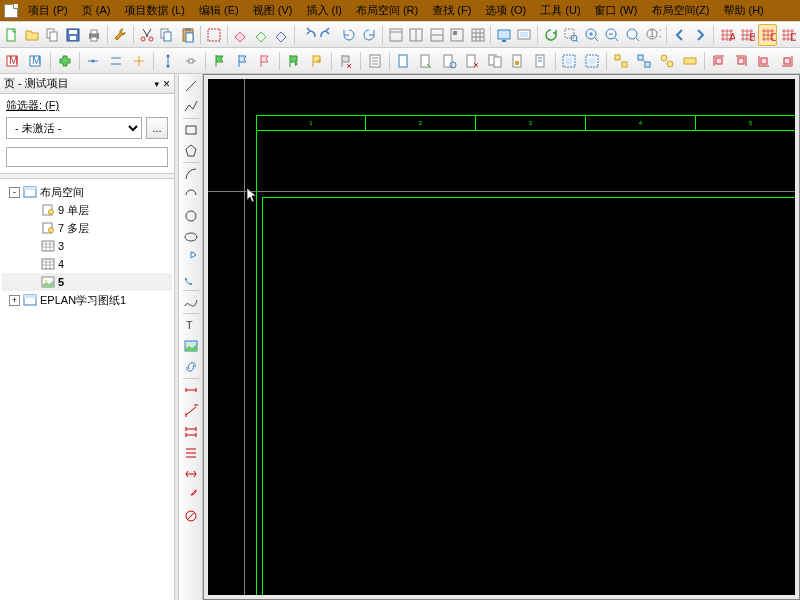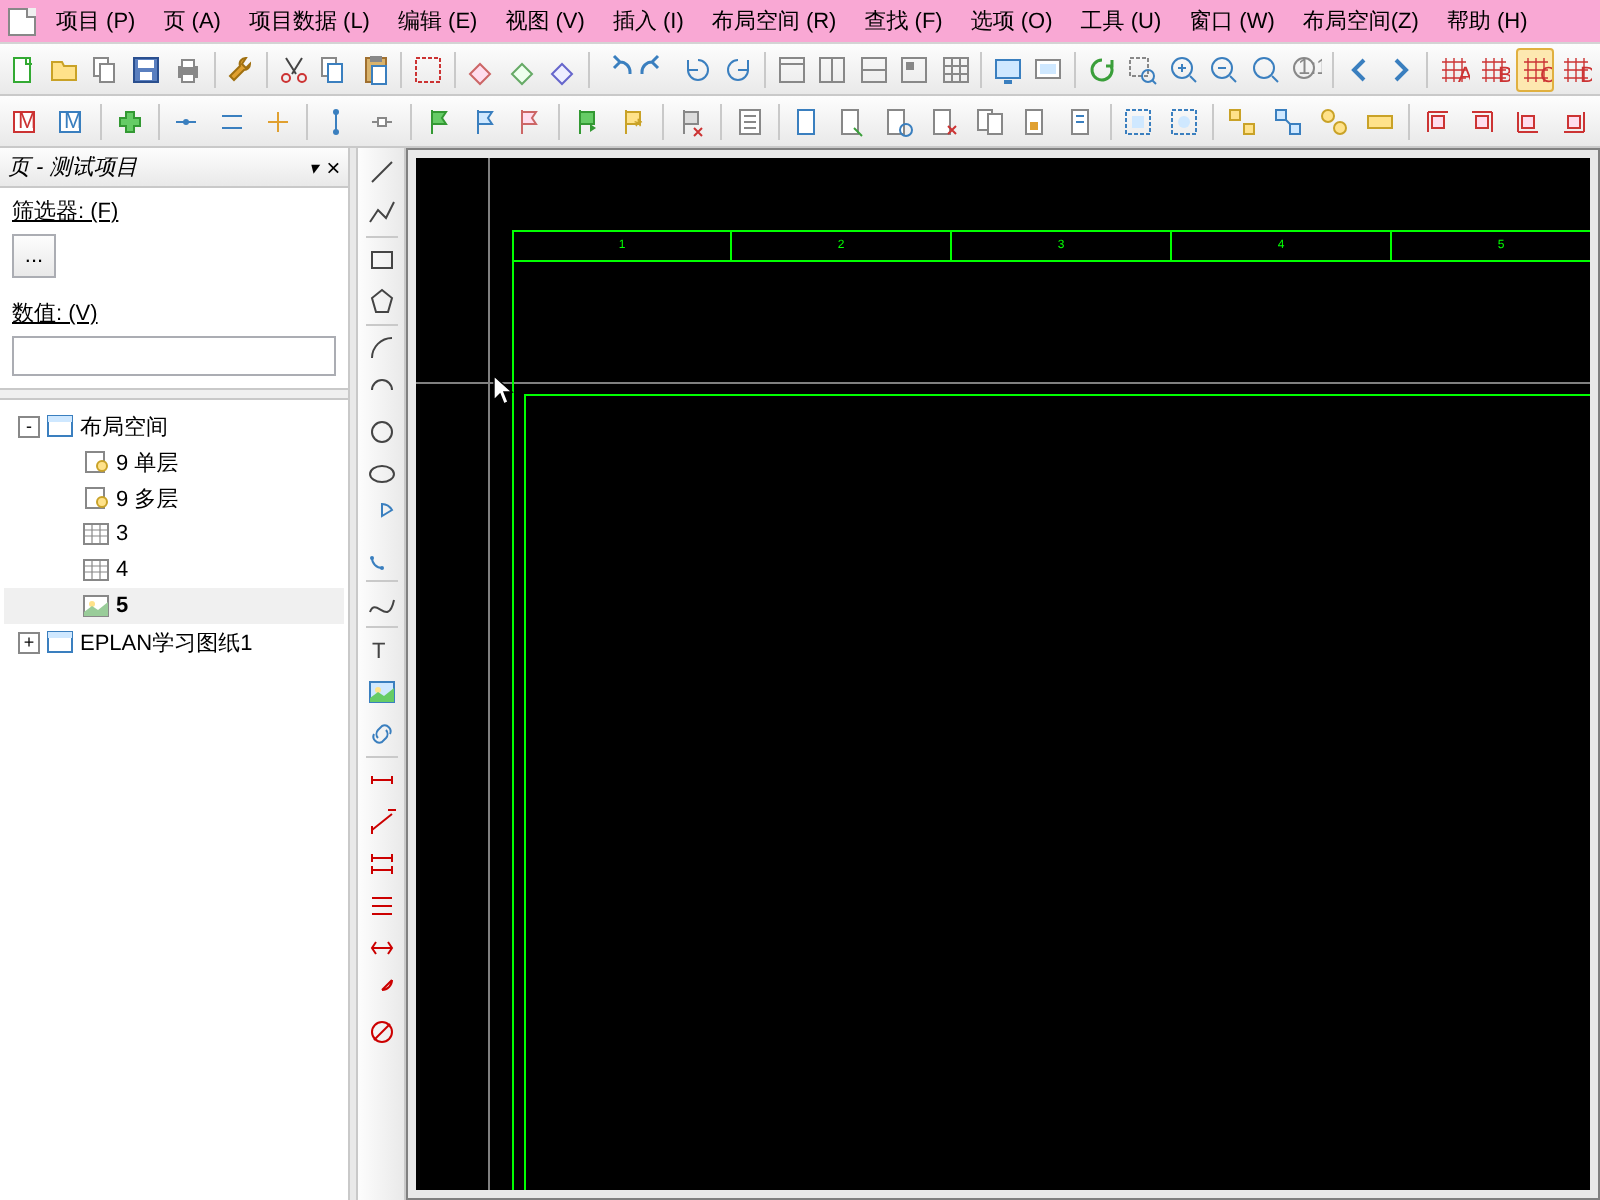--- a/index.html
+++ b/index.html
@@ -1,33 +1,33 @@
 <!DOCTYPE html>
 <html><head>
 <meta charset="utf-8">
 <style>
 * { margin: 0; padding: 0; box-sizing: border-box; font-family: "Microsoft YaHei", "SimSun", sans-serif; font-size: 11px; }
 body { background: #f0f0f0; width: 800px; height: 600px; overflow: hidden; user-select: none; }
 
 
-.menubar { display: flex; background: #f9a8d4; border-bottom: 1px solid #d4d4d4; height: 22px; align-items: center; padding: 0 4px; gap: 2px; }
+.menubar { display: flex; background: #a16207; border-bottom: 1px solid #d4d4d4; height: 22px; align-items: center; padding: 0 4px; gap: 2px; }
 .menu-item { padding: 2px 6px; white-space: nowrap; cursor: default; }
 .menu-doc-icon { width: 14px; height: 14px; border: 1px solid #888; background: #fff; margin-right: 2px; position: relative; }
 .menu-doc-icon::after { content: ""; position: absolute; top: -1px; right: -1px; width: 4px; height: 4px; background: #f0f0f0; border-left: 1px solid #888; border-bottom: 1px solid #888; }
 
 
 .toolbar { display: flex; align-items: center; height: 26px; background: linear-gradient(#fdfdfd, #e9e9e9); border-bottom: 1px solid #c9c9c9; padding: 0 2px; gap: 1px; }
 .tbtn { width: 22px; height: 22px; display: flex; align-items: center; justify-content: center; border: 1px solid transparent; border-radius: 2px; cursor: default; position: relative; }
 .sep { width: 1px; height: 18px; background: #c9c9c9; margin: 0 2px; }
 .tbtn svg { width: 16px; height: 16px; }
 
 
 .main { display: flex; height: calc(100% - 22px - 26px - 26px); }
 .sidebar { width: 175px; background: #fff; border-right: 1px solid #c9c9c9; display: flex; flex-direction: column; }
-.side-title { display: flex; justify-content: space-between; align-items: center; padding: 2px 4px; background: linear-gradient(#fdfdfd, #e9e9e9); border-bottom: 1px solid #c9c9c9; height: 20px; font-style: italic; }
+.side-title { display: flex; justify-content: space-between; align-items: center; padding: 2px 4px; background: linear-gradient(#fdfdfd, #e9e9e9); border-bottom: 1px solid #c9c9c9; height: 20px; }
 .side-title .close { font-size: 12px; cursor: pointer; }
 .side-label { padding: 4px 6px 2px; text-decoration: underline; }
 .filter-row { display: flex; gap: 4px; padding: 2px 6px 6px; align-items: center; }
 .filter-row select { flex: 1; height: 22px; border: 1px solid #abadb3; background: #fff; padding: 0 4px; }
 .filter-row .dots { width: 22px; height: 22px; border: 1px solid #abadb3; background: linear-gradient(#fdfdfd,#e9e9e9); display: flex; align-items: center; justify-content: center; }
 .value-input { margin: 2px 6px 6px; height: 20px; border: 1px solid #abadb3; }
 .divider-panel { height: 6px; background: #f0f0f0; border-top: 1px solid #c9c9c9; border-bottom: 1px solid #c9c9c9; }
 
 .tree { flex: 1; overflow: auto; padding: 4px 2px; }
 .tree-row { display: flex; align-items: center; height: 18px; padding: 0 2px; gap: 3px; }
@@ -505,23 +505,23 @@
 <div class="main">
 
   <div class="sidebar">
     <div class="side-title">
       <span>页 - 测试项目</span>
       <span style="margin-left:auto;margin-right:4px;font-size:9px">▾</span>
       <span class="close">×</span>
     </div>
     <div class="side-label">筛选器: (F)</div>
     <div class="filter-row">
+      <select><option>- 未激活 -</option></select>
       <div class="dots">...</div>
     </div>
-    <div class="side-label">数值: (V)</div>
     <div class="value-input"></div>
     <div class="divider-panel"></div>
     <div class="tree" id="tree">
         <div class="tree-row">
           <span class="spacer" style="width: 2px;"></span>
           <span class="expander">-</span>
           <span class="tree-icon"><svg width="14" height="12" viewBox="0 0 14 12">
               <rect x="1" y="1" width="12" height="10" fill="#fff" stroke="#3a7fbf"></rect>
               <rect x="1" y="1" width="12" height="3" fill="#cfe8ff"></rect>
             </svg></span>
@@ -536,21 +536,21 @@
             </svg></span>
           <span class="text">9 单层</span>
         </div>
         <div class="tree-row">
           <span class="spacer" style="width: 20px;"></span>
           <span class="spacer" style="width: 11px;"></span>
           <span class="tree-icon"><svg width="14" height="12" viewBox="0 0 14 12">
               <rect x="2" y="1" width="9" height="10" fill="#fff" stroke="#888"></rect>
               <circle cx="10" cy="8" r="2.5" fill="#ffe28a" stroke="#c9a227"></circle>
             </svg></span>
-          <span class="text">9 多层</span>
+          <span class="text">7 多层</span>
         </div>
         <div class="tree-row">
           <span class="spacer" style="width: 20px;"></span>
           <span class="spacer" style="width: 11px;"></span>
           <span class="tree-icon"><svg width="14" height="12" viewBox="0 0 14 12">
               <rect x="1" y="1" width="12" height="10" fill="#fff" stroke="#888"></rect>
               <path d="M1 4h12M1 7h12M5 1v10M9 1v10" stroke="#888" stroke-width="0.6"></path>
             </svg></span>
           <span class="text">3</span>
         </div>

